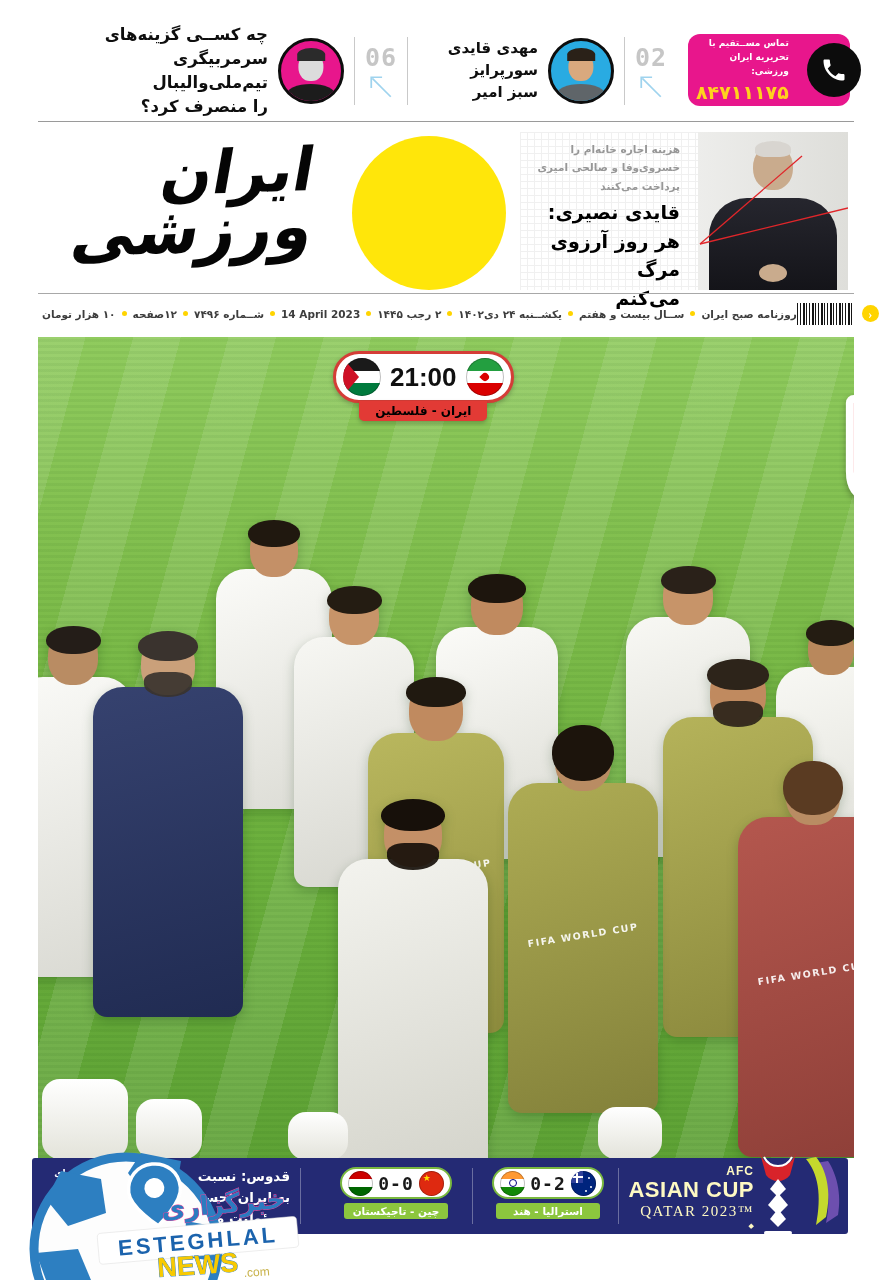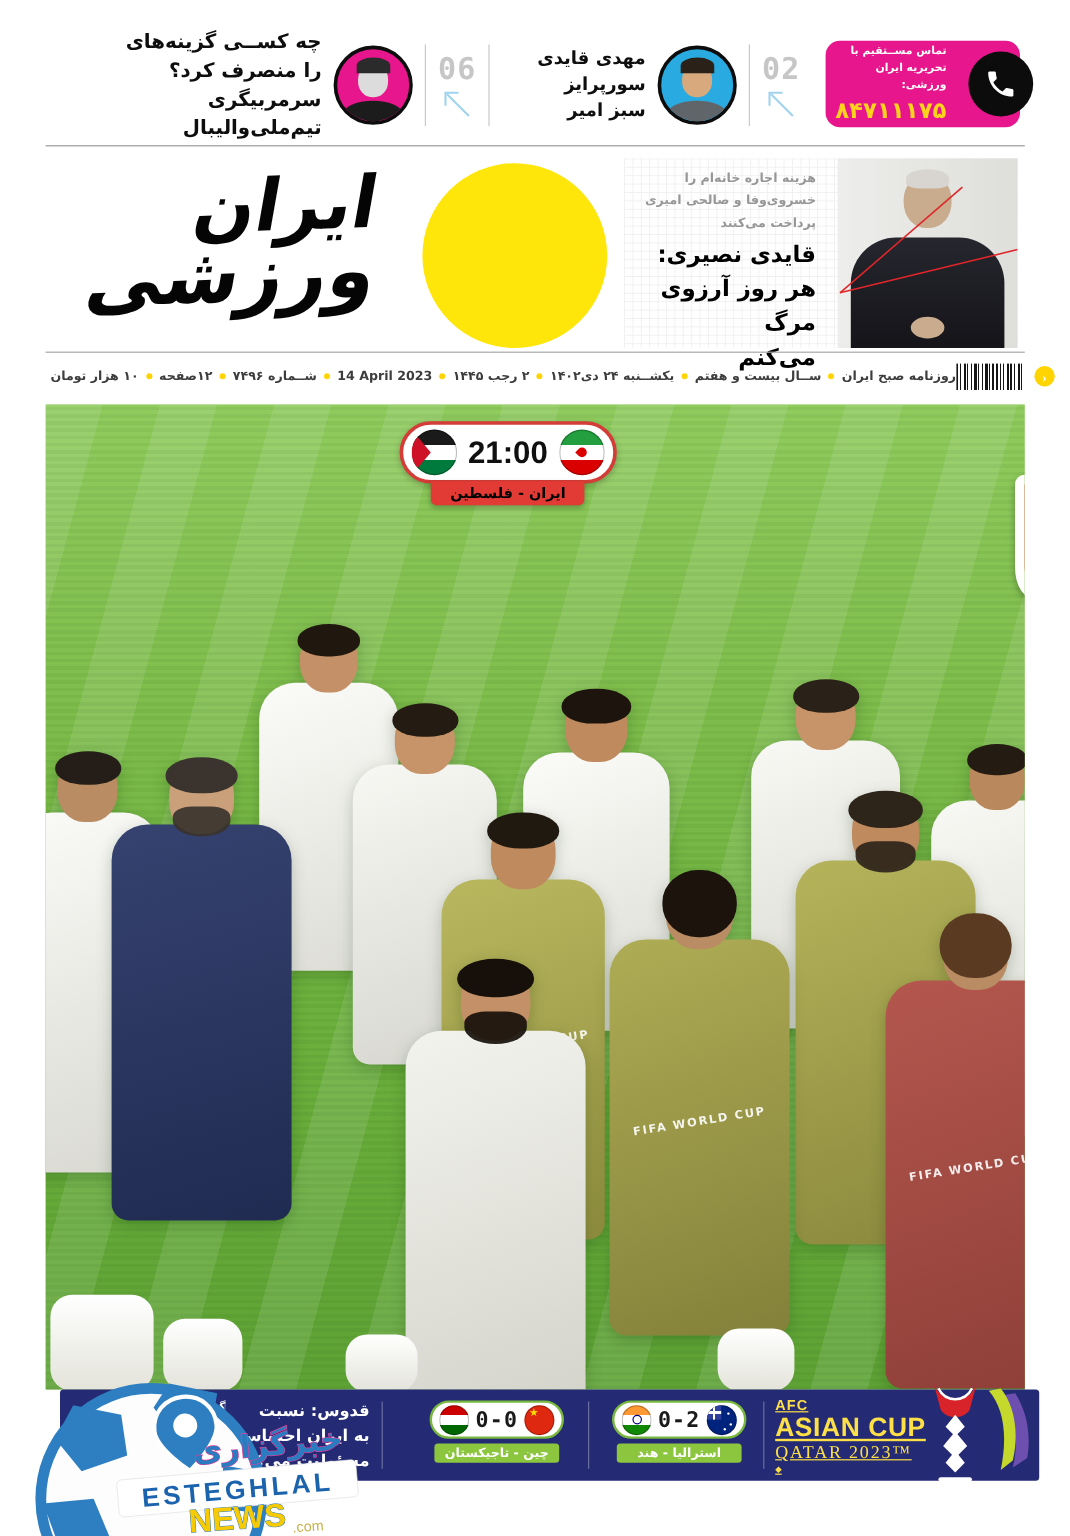--- a/index.html
+++ b/index.html
@@ -96,52 +96,52 @@
   .flag-ind{background:linear-gradient(180deg,#ff9933 0 33%,#fff 33% 66%,#128807 66%);}
   .flag-ind::after{content:"";position:absolute;left:50%;top:50%;width:6px;height:6px;transform:translate(-50%,-50%);
       border:1.5px solid #000080;border-radius:50%;}
   .flag-aus{background:#00247d;}
   .flag-aus::before{content:"";position:absolute;left:0;top:0;width:12px;height:12px;
       background:linear-gradient(0deg,transparent 42%,#fff 42% 58%,transparent 58%),
                  linear-gradient(90deg,transparent 42%,#fff 42% 58%,transparent 58%),#30419b;}
   .flag-aus::after{content:"";position:absolute;left:17px;top:6px;width:2.5px;height:2.5px;border-radius:50%;background:#fff;
       box-shadow:2px 9px 0 #fff,-3px 13px 0 #fff,4px 15px 0 #fff;}
   
-  .strip{position:absolute;left:50px;top:1158px;width:816px;height:76px;background:#242a74;border-radius:3px;}
+  .strip{position:absolute;left:32px;top:1158px;width:816px;height:76px;background:#242a74;border-radius:3px;}
   .sdiv{position:absolute;top:10px;width:1px;height:56px;background:rgba(255,255,255,.32);}
   .left-story{position:absolute;left:16px;top:9px;width:122px;direction:rtl;text-align:right;color:#fff;}
   .left-story .l1{font-size:9px;font-weight:bold;line-height:1.4;}
   .left-story .l2{font-size:21px;font-weight:bold;color:#ffd400;line-height:1.2;}
   .ghoddos{position:absolute;left:146px;top:8px;width:112px;direction:rtl;text-align:right;color:#fff;
            font-size:13.5px;font-weight:bold;line-height:1.55;}
   .scorebox{position:absolute;top:9px;width:128px;display:flex;flex-direction:column;align-items:center;}
   .pill{display:flex;align-items:center;gap:5px;background:#fff;border:2px solid #79b83f;border-radius:18px;
         height:32px;padding:0 6px;box-sizing:border-box;}
   .score{font:700 18px "DejaVu Sans Mono",monospace;letter-spacing:1px;color:#1a1a1a;direction:ltr;}
   .slabel{margin-top:4px;width:104px;text-align:center;background:#8cc63e;color:#fff;font-size:10.5px;
           font-weight:bold;padding:2px 0;border-radius:3px;direction:rtl;}
-  .afc{position:absolute;left:596px;top:7px;width:126px;text-align:left;color:#fde047;
-       font-family:"Liberation Sans",sans-serif;line-height:1.12;text-decoration:underline;}
+  .afc{position:absolute;left:596px;top:7px;width:126px;text-align:right;color:#fef9c3;
+       font-family:"Liberation Sans",sans-serif;line-height:1.12;}
   .afc .a1{font-size:12px;font-weight:bold;letter-spacing:1px;}
   .afc .a2{font-size:22px;font-weight:900;letter-spacing:.5px;}
   .afc .a3{font-size:15px;font-family:"Liberation Serif",serif;letter-spacing:1.5px;}
   .afc .a4{font-size:7px;margin-top:2px;}
   .trophy{position:absolute;left:714px;top:-13px;}
   .watermark{position:absolute;left:6px;top:1141px;z-index:20;}
 </style>
 </head>
 <body>
 
 <div class="page">
 
   <div class="hdr-story" style="left:52px;top:28px;width:356px;height:86px;">
     <div class="hdr-title" style="width:228px;font-size:16.5px;">
       <span style="display:block">چه کســی گزینه‌های</span>
+      <span style="display:block">سرمربیگری تیم‌ملی‌والیبال</span>
       <span style="display:block">را منصرف کرد؟</span>
-      <span style="display:block">سرمربیگری تیم‌ملی‌والیبال</span>
     </div>
     <div class="avatar" style="width:60px;height:60px;background:#e8168c;">
       <span class="face" style="background:#dcdcdc;"></span>
       <span class="hair" style="background:#2b2b2b;"></span>
       <span class="shoulders" style="background:#1c1c1c;"></span>
     </div>
     <div class="vdiv" style="height:68px;"></div>
     <div class="pgblock">
       <span class="pgnum">06</span>
       <svg width="26" height="26" viewBox="0 0 24 24">

